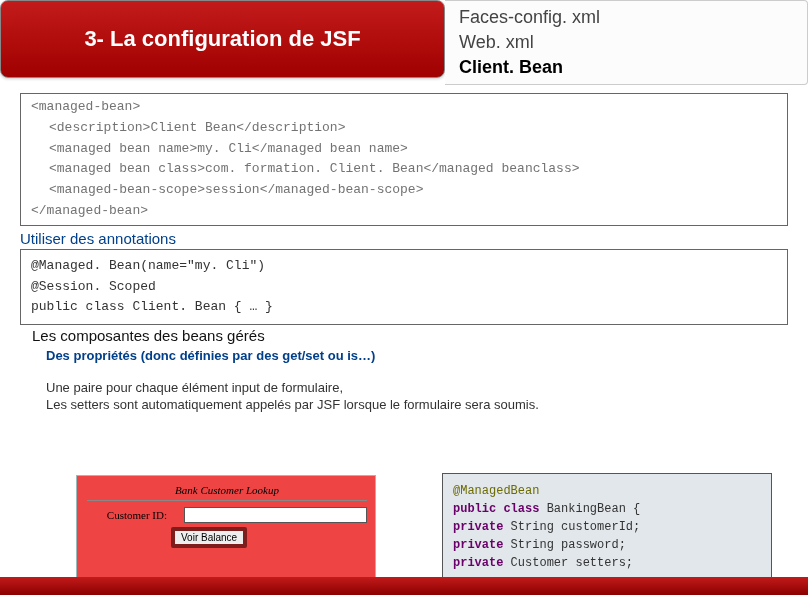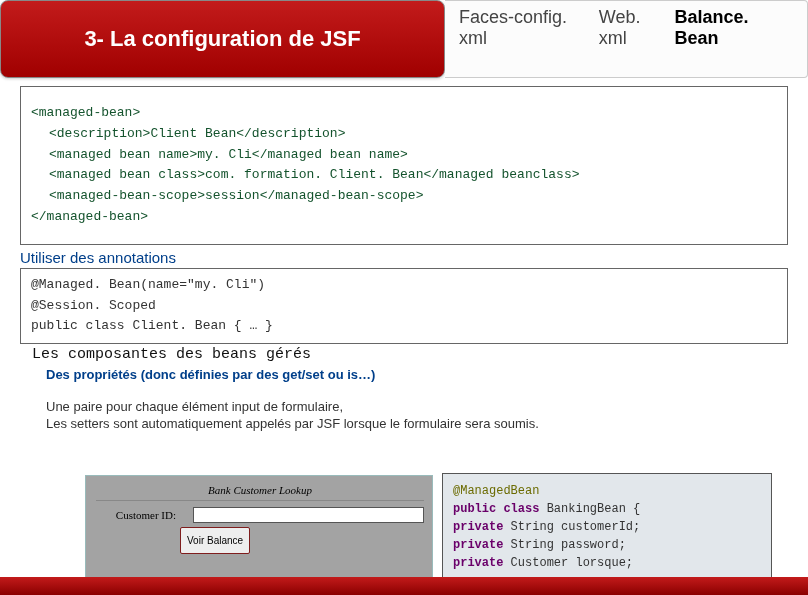--- a/index.html
+++ b/index.html
@@ -28,34 +28,34 @@
   }
   .side-box {
     flex: 1;
     border: 1px solid #ccc;
     border-left: none;
     border-radius: 0 4px 4px 0;
     padding: 6px 14px;
     font-size: 18px;
     color: #444;
     display: flex;
-    flex-direction: row;
+    flex-direction: column;
     justify-content: center;
     gap: 4px;
     background: #fcfcfc;
   }
   .side-box .bold { font-weight: bold; color: #000; }
   .xml-box {
     margin: 8px 20px 4px 20px;
     border: 1px solid #666;
     background: #fff;
-    padding: 16px 10px;
+    padding: 3px 10px;
     font-family: "Courier New", monospace;
     font-size: 13px;
-    color: #14532d;
+    color: #737373;
     line-height: 1.6;
   }
   .xml-box .l1 { padding-left: 18px; }
   .ann-title {
     margin: 4px 20px 0 20px;
     font-weight: normal;
     color: #003f8a;
     font-size: 15px;
   }
   .ann-box {
@@ -65,63 +65,62 @@
     padding: 6px 10px;
     font-family: "Courier New", monospace;
     font-size: 13px;
     color: #333;
     line-height: 1.6;
   }
   .components-label {
     margin: 2px 20px 0 32px;
     font-size: 15px;
     color: #111;
-    font-family: Liberation Mono, monospace;
   }
   .props-block { margin: 4px 20px 0 46px; font-size: 13px; }
   .props-title { font-weight: bold; color: #003f8a; margin-bottom: 17px; }
   .props-line { color: #333; margin-bottom: 2px; }
   .bottom-area {
     position: absolute;
     left: 0; right: 0; bottom: 0;
     height: 128px;
   }
   .bottom-bar {
     position: absolute;
     left: 0; right: 0; bottom: 0;
     height: 18px;
     background: linear-gradient(#c31b1b, #8a0000);
   }
   .form-panel {
     position: absolute;
-    left: 85px; bottom: 14px;
-    width: 348px; height: 106px;
-    background: #a3a3a3;
+    left: 76px; bottom: 14px;
+    width: 300px; height: 106px;
+    background: #ef4444;
     border: 1px solid #9bb;
     padding: 8px 8px 4px 10px;
     font-size: 11px;
   }
   .form-title {
     text-align: center;
     font-family: Georgia, serif;
     font-style: italic;
     font-size: 11px;
     padding-bottom: 4px;
     border-bottom: 1px solid #888;
     margin-bottom: 6px;
   }
   .form-row { display: flex; align-items: center; margin-bottom: 4px; gap:17px;}
   .form-row label { width: 80px; text-align: right; font-family: Georgia, serif; font-size: 11px; }
   .form-row input[type=text], .form-row input[type=password] {
     flex: 1; height: 16px; border: 1px solid #555; background:#fff; font-size:10px;
   }
   .form-btn-row { padding-left: 84px; }
   .form-btn {
-    font-size: 10px; padding: 7px 6px; background:#eee;
-    border:1px solid #7f1d1d; border-radius:2px;
+    font-size: 10px; padding: 1px 6px; background:#eee;
+    border:4px solid #7f1d1d; border-radius:2px;
   }
   .code-panel {
     position: absolute;
     right: 36px; bottom: 16px;
     width: 330px; height: 106px;
     background: #e2e7eb;
     border: 1px solid #555;
     padding: 8px 10px;
     font-family: "Courier New", monospace;
     font-size: 12px;
@@ -132,21 +131,21 @@
   .kw-plain { color: #333; text-align: center; }
 </style>
 </head>
 <body>
 
 <div class="header-row">
   <div class="title-box">3- La configuration de JSF</div>
   <div class="side-box">
     <div>Faces-config. xml</div>
     <div>Web. xml</div>
-    <div class="bold">Balance. Bean</div>
+    <div class="bold">Client. Bean</div>
   </div>
 </div>
 
 <div class="xml-box">
   <div>&lt;managed-bean&gt;</div>
   <div class="l1">&lt;description&gt;Client Bean&lt;/description&gt;</div>
   <div class="l1">&lt;managed bean name&gt;my. Cli&lt;/managed bean name&gt;</div>
   <div class="l1">&lt;managed bean class&gt;com. formation. Client. Bean&lt;/managed beanclass&gt;</div>
   <div class="l1">&lt;managed-bean-scope&gt;session&lt;/managed-bean-scope&gt;</div>
   <div>&lt;/managed-bean&gt;</div>
@@ -177,17 +176,17 @@
     <div class="form-row form-btn-row">
       <button class="form-btn">Voir Balance</button>
     </div>
   </div>
 
   <div class="code-panel">
     <div><span class="kw-olive">@ManagedBean</span></div>
     <div><span class="kw-purple">public</span><span class="kw-purple"> class</span><span class="kw-plain"> BankingBean {</span></div>
     <div><span class="kw-purple">  private</span><span class="kw-plain"> String</span><span class="kw-plain"> customerId;</span></div>
     <div><span class="kw-purple">  private</span><span class="kw-plain"> String</span><span class="kw-plain"> password;</span></div>
-    <div><span class="kw-purple">  private</span><span class="kw-plain"> Customer</span><span class="kw-plain"> lorsque;</span></div>
+    <div><span class="kw-purple">  private</span><span class="kw-plain"> Customer</span><span class="kw-plain"> setters;</span></div>
   </div>
 
   <div class="bottom-bar"></div>
 </div>
 
 </body></html>

